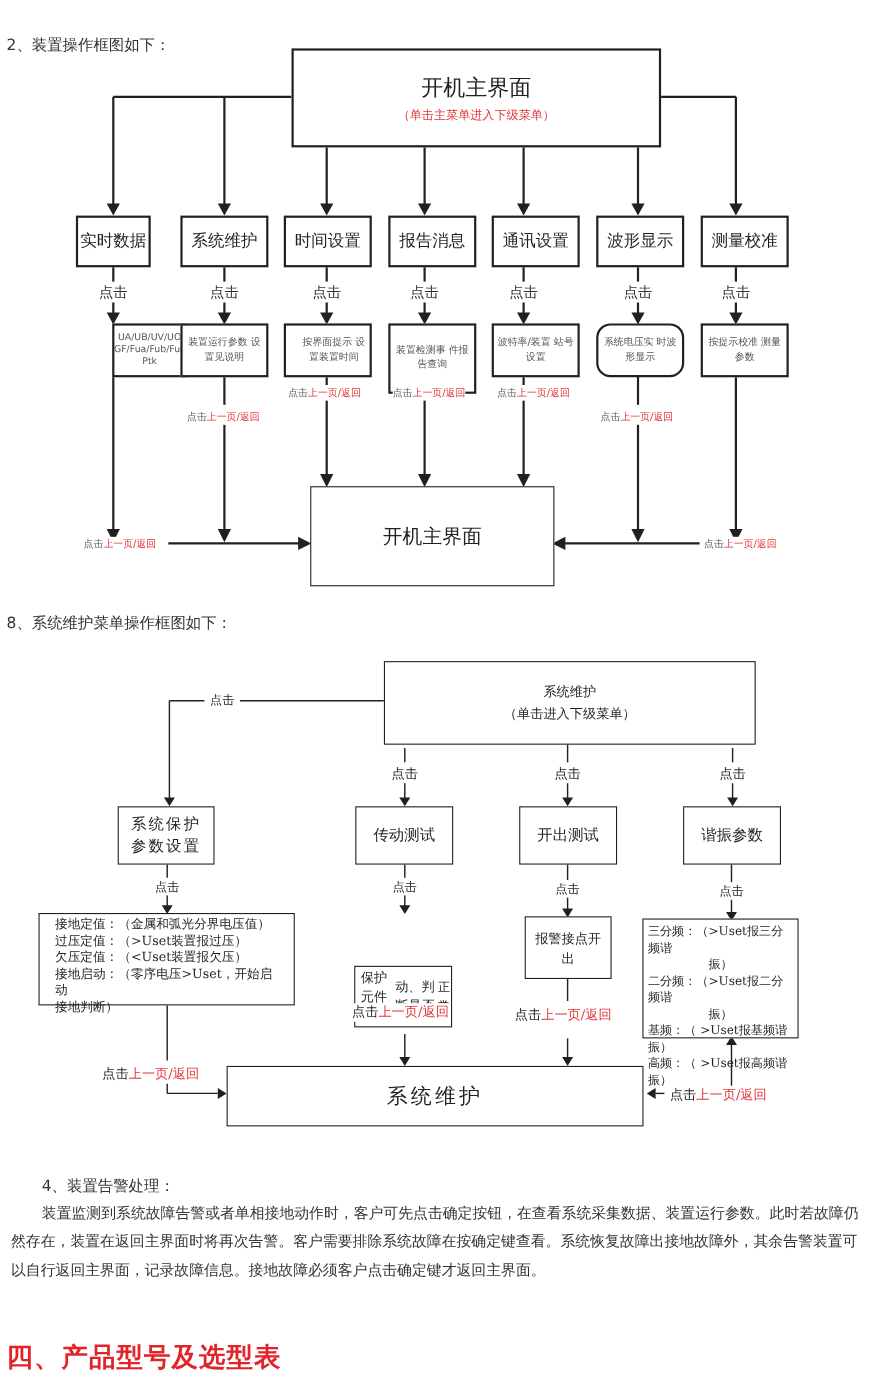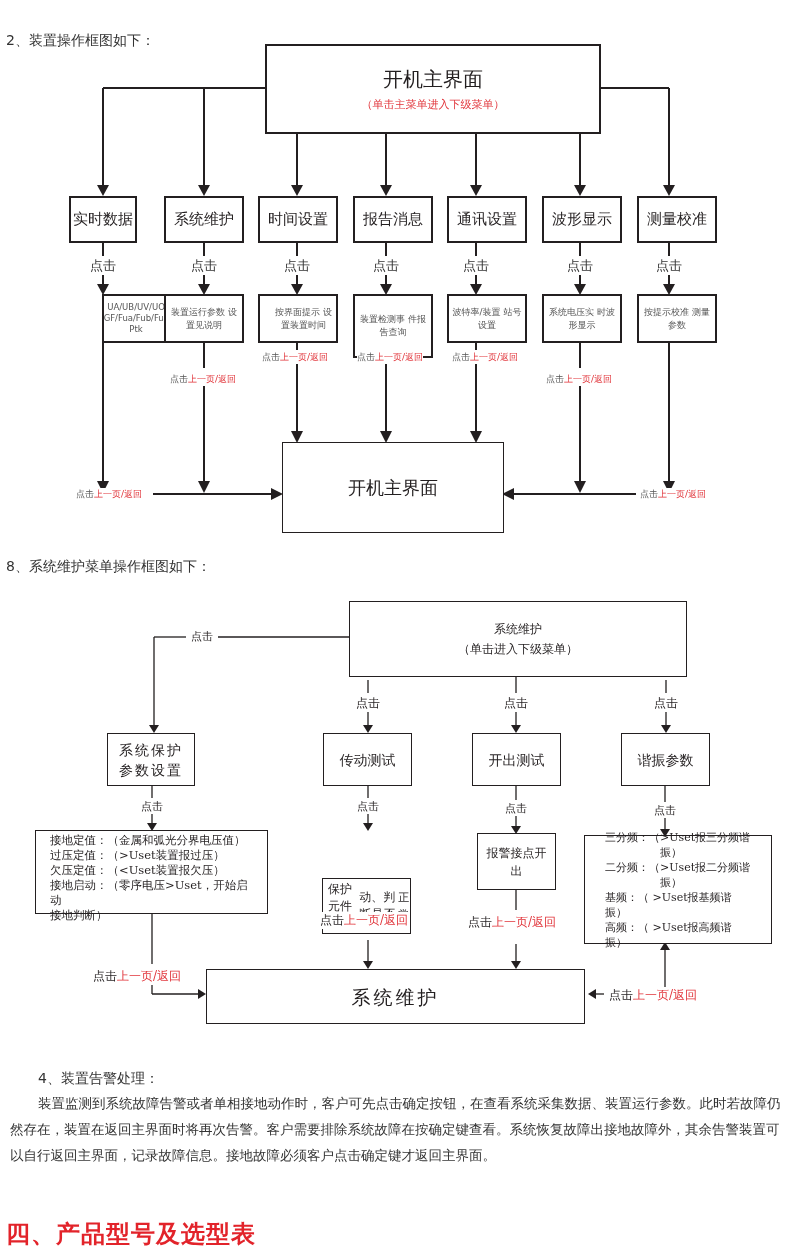--- a/index.html
+++ b/index.html
@@ -204,21 +204,21 @@
   </div>
 <div class="box" style="left:258px; top:294px; width:80px; height:49px;padding-left:11px;">
     <span class="sub-label">按界面提示 设置装置时间</span>
   </div>
 <div class="box" style="left:353px; top:294px; width:80px; height:64px;">
     <span class="sub-label">装置检测事 件报告查询</span>
   </div>
 <div class="box" style="left:447px; top:294px; width:80px; height:49px;">
     <span class="sub-label">波特率/装置 站号设置</span>
   </div>
-<div class="box" style="left:542px; top:294px; width:80px; height:49px;">
+<div class="box" style="left:542px; top:294px; width:80px; height:49px;border-radius:13px;">
     <span class="sub-label">系统电压实 时波形显示</span>
   </div>
 <div class="box" style="left:637px; top:294px; width:80px; height:49px;">
     <span class="sub-label">按提示校准 测量参数</span>
   </div>
 
 <div class="ret" style="left:262px; top:351px;"><span class="g">点击</span><span class="r">上一页/返回</span></div>
 <div class="ret" style="left:357px; top:351px;"><span class="g">点击</span><span class="r">上一页/返回</span></div>
 <div class="ret" style="left:452px; top:351px;"><span class="g">点击</span><span class="r">上一页/返回</span></div>
 <div class="ret" style="left:170px; top:373px;"><span class="g">点击</span><span class="r">上一页/返回</span></div>
@@ -271,21 +271,21 @@
 </div>
 <div class="d2-box" style="left:322px; top:830px; width:89px; height:56px; flex-direction:row;margin-top:48px;">
   <div class="d2-label" style="font-size:12px; line-height:17px;">保护元件传</div>
   <div class="d2-label" style="font-size:12px; line-height:17px;">动、判断是否</div>
   <div class="d2-label" style="font-size:11px; line-height:17px;">正常</div>
 </div>
 <div class="d2-box" style="left:477px; top:833px; width:79px; height:57px; flex-direction:column;">
   <div class="d2-label" style="font-size:12px; line-height:18px;">报警接点开</div>
   <div class="d2-label" style="font-size:12px; line-height:18px;">出</div>
 </div>
-<div class="d2-box" style="left:584px; top:835px; width:188px; height:109px; justify-content:flex-start; align-items:center; padding:3px 20px;">
+<div class="d2-box" style="left:584px; top:835px; width:142px; height:109px; justify-content:flex-start; align-items:flex-start; padding:3px 4px;">
   <div class="d2-small" style="font-size:11px; line-height:15px;">
     <div>三分频：（&gt;Uset报三分频谐</div>
     <div style="padding-left:55px;">振）</div>
     <div>二分频：（&gt;Uset报二分频谐</div>
     <div style="padding-left:55px;">振）</div>
     <div>基频：（ &gt;Uset报基频谐振）</div>
     <div>高频：（ &gt;Uset报高频谐振）</div>
   </div>
 </div>
 

